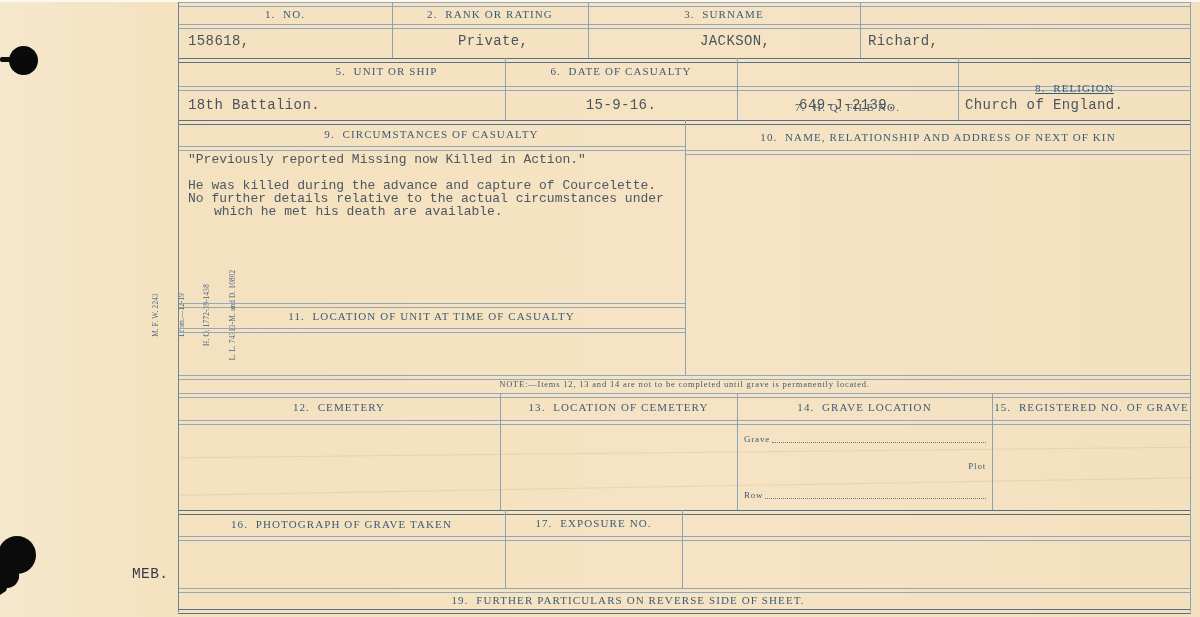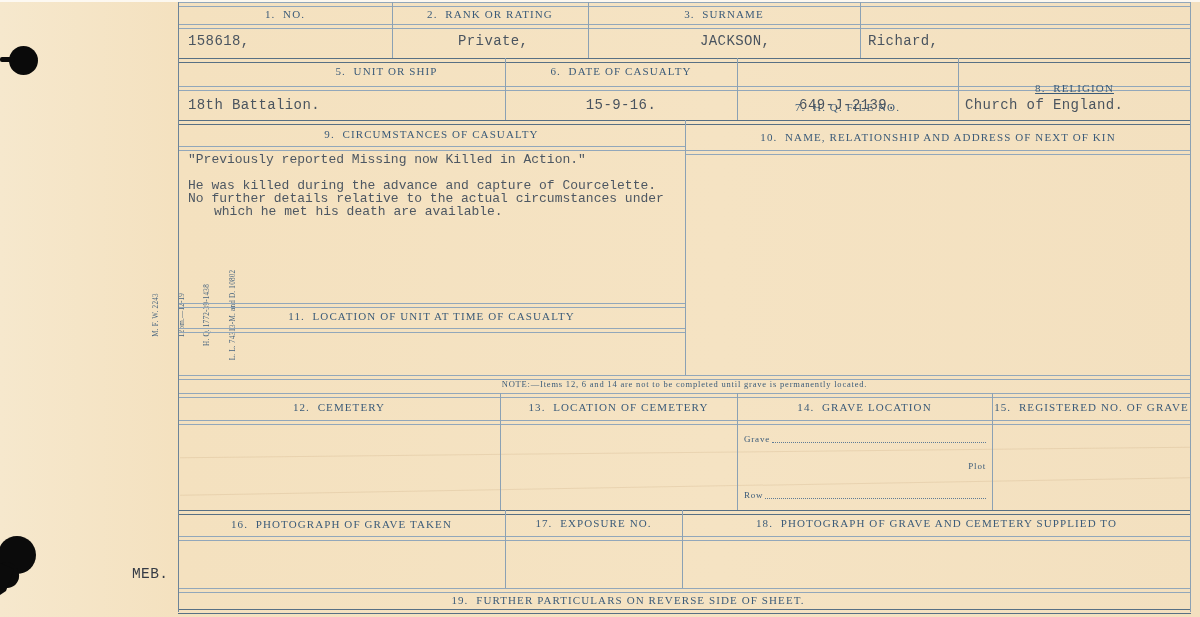--- a/index.html
+++ b/index.html
@@ -121,21 +121,21 @@
     <div class="lbl" style="left:0;top:126px;width:507px;">9.  CIRCUMSTANCES OF CASUALTY</div>
     <div class="typed-sm" style="left:10px;top:151px;">"Previously reported Missing now Killed in Action."</div>
     <div class="typed-sm" style="left:10px;top:177px;">He was killed during the advance and capture of Courcelette.</div>
     <div class="typed-sm" style="left:10px;top:190px;">No further details relative to the actual circumstances under</div>
     <div class="typed-sm" style="left:10px;top:203px;margin-left:26px;">which he met his death are available.</div>
 
     <div class="lbl" style="left:507px;top:129px;width:506px;">10.  NAME, RELATIONSHIP AND ADDRESS OF NEXT OF KIN</div>
 
     <div class="lbl" style="left:0;top:308px;width:507px;">11.  LOCATION OF UNIT AT TIME OF CASUALTY</div>
 
-    <div class="lbl sm" style="left:0;top:377px;width:1013px;">NOTE:—Items 12, 6 and 14 are not to be completed until grave is permanently located.</div>
+    <div class="lbl sm" style="left:0;top:377px;width:1013px;">NOTE:—Items 12, 13 and 14 are not to be completed until grave is permanently located.</div>
 
     <div class="lbl" style="left:0;top:399px;width:322px;">12.  CEMETERY</div>
     <div class="lbl" style="left:322px;top:399px;width:237px;">13.  LOCATION OF CEMETERY</div>
     <div class="lbl" style="left:559px;top:399px;width:255px;">14.  GRAVE LOCATION</div>
     <div class="lbl" style="left:814px;top:399px;width:199px;">15.  REGISTERED NO. OF GRAVE</div>
 
     <div class="dotrow" style="left:566px;top:430px;width:242px;">
       <span class="dl">Grave</span>
       <span class="leader"></span>
     </div>
@@ -143,18 +143,17 @@
       <span class="dl">Plot</span>
       <span class="leader"></span>
     </div>
     <div class="dotrow" style="left:566px;top:486px;width:242px;justify-content:center;">
       <span class="dl">Row</span>
       <span class="leader"></span>
     </div>
 
     <div class="lbl" style="left:0;top:516px;width:327px;">16.  PHOTOGRAPH OF GRAVE TAKEN</div>
     <div class="lbl" style="left:327px;top:515px;width:177px;">17.  EXPOSURE NO.</div>
-    <div class="lbl" style="left:504px;top:515px;width:509px;">18.  PHOTOGRAPH OF GRAVE AND CEMETERY SUPPLIED TO</div>
 
     <div class="lbl" style="left:0;top:592px;width:900px;">19.  FURTHER PARTICULARS ON REVERSE SIDE OF SHEET.</div>
 
   </div>
 </div>
 
 </body></html>

